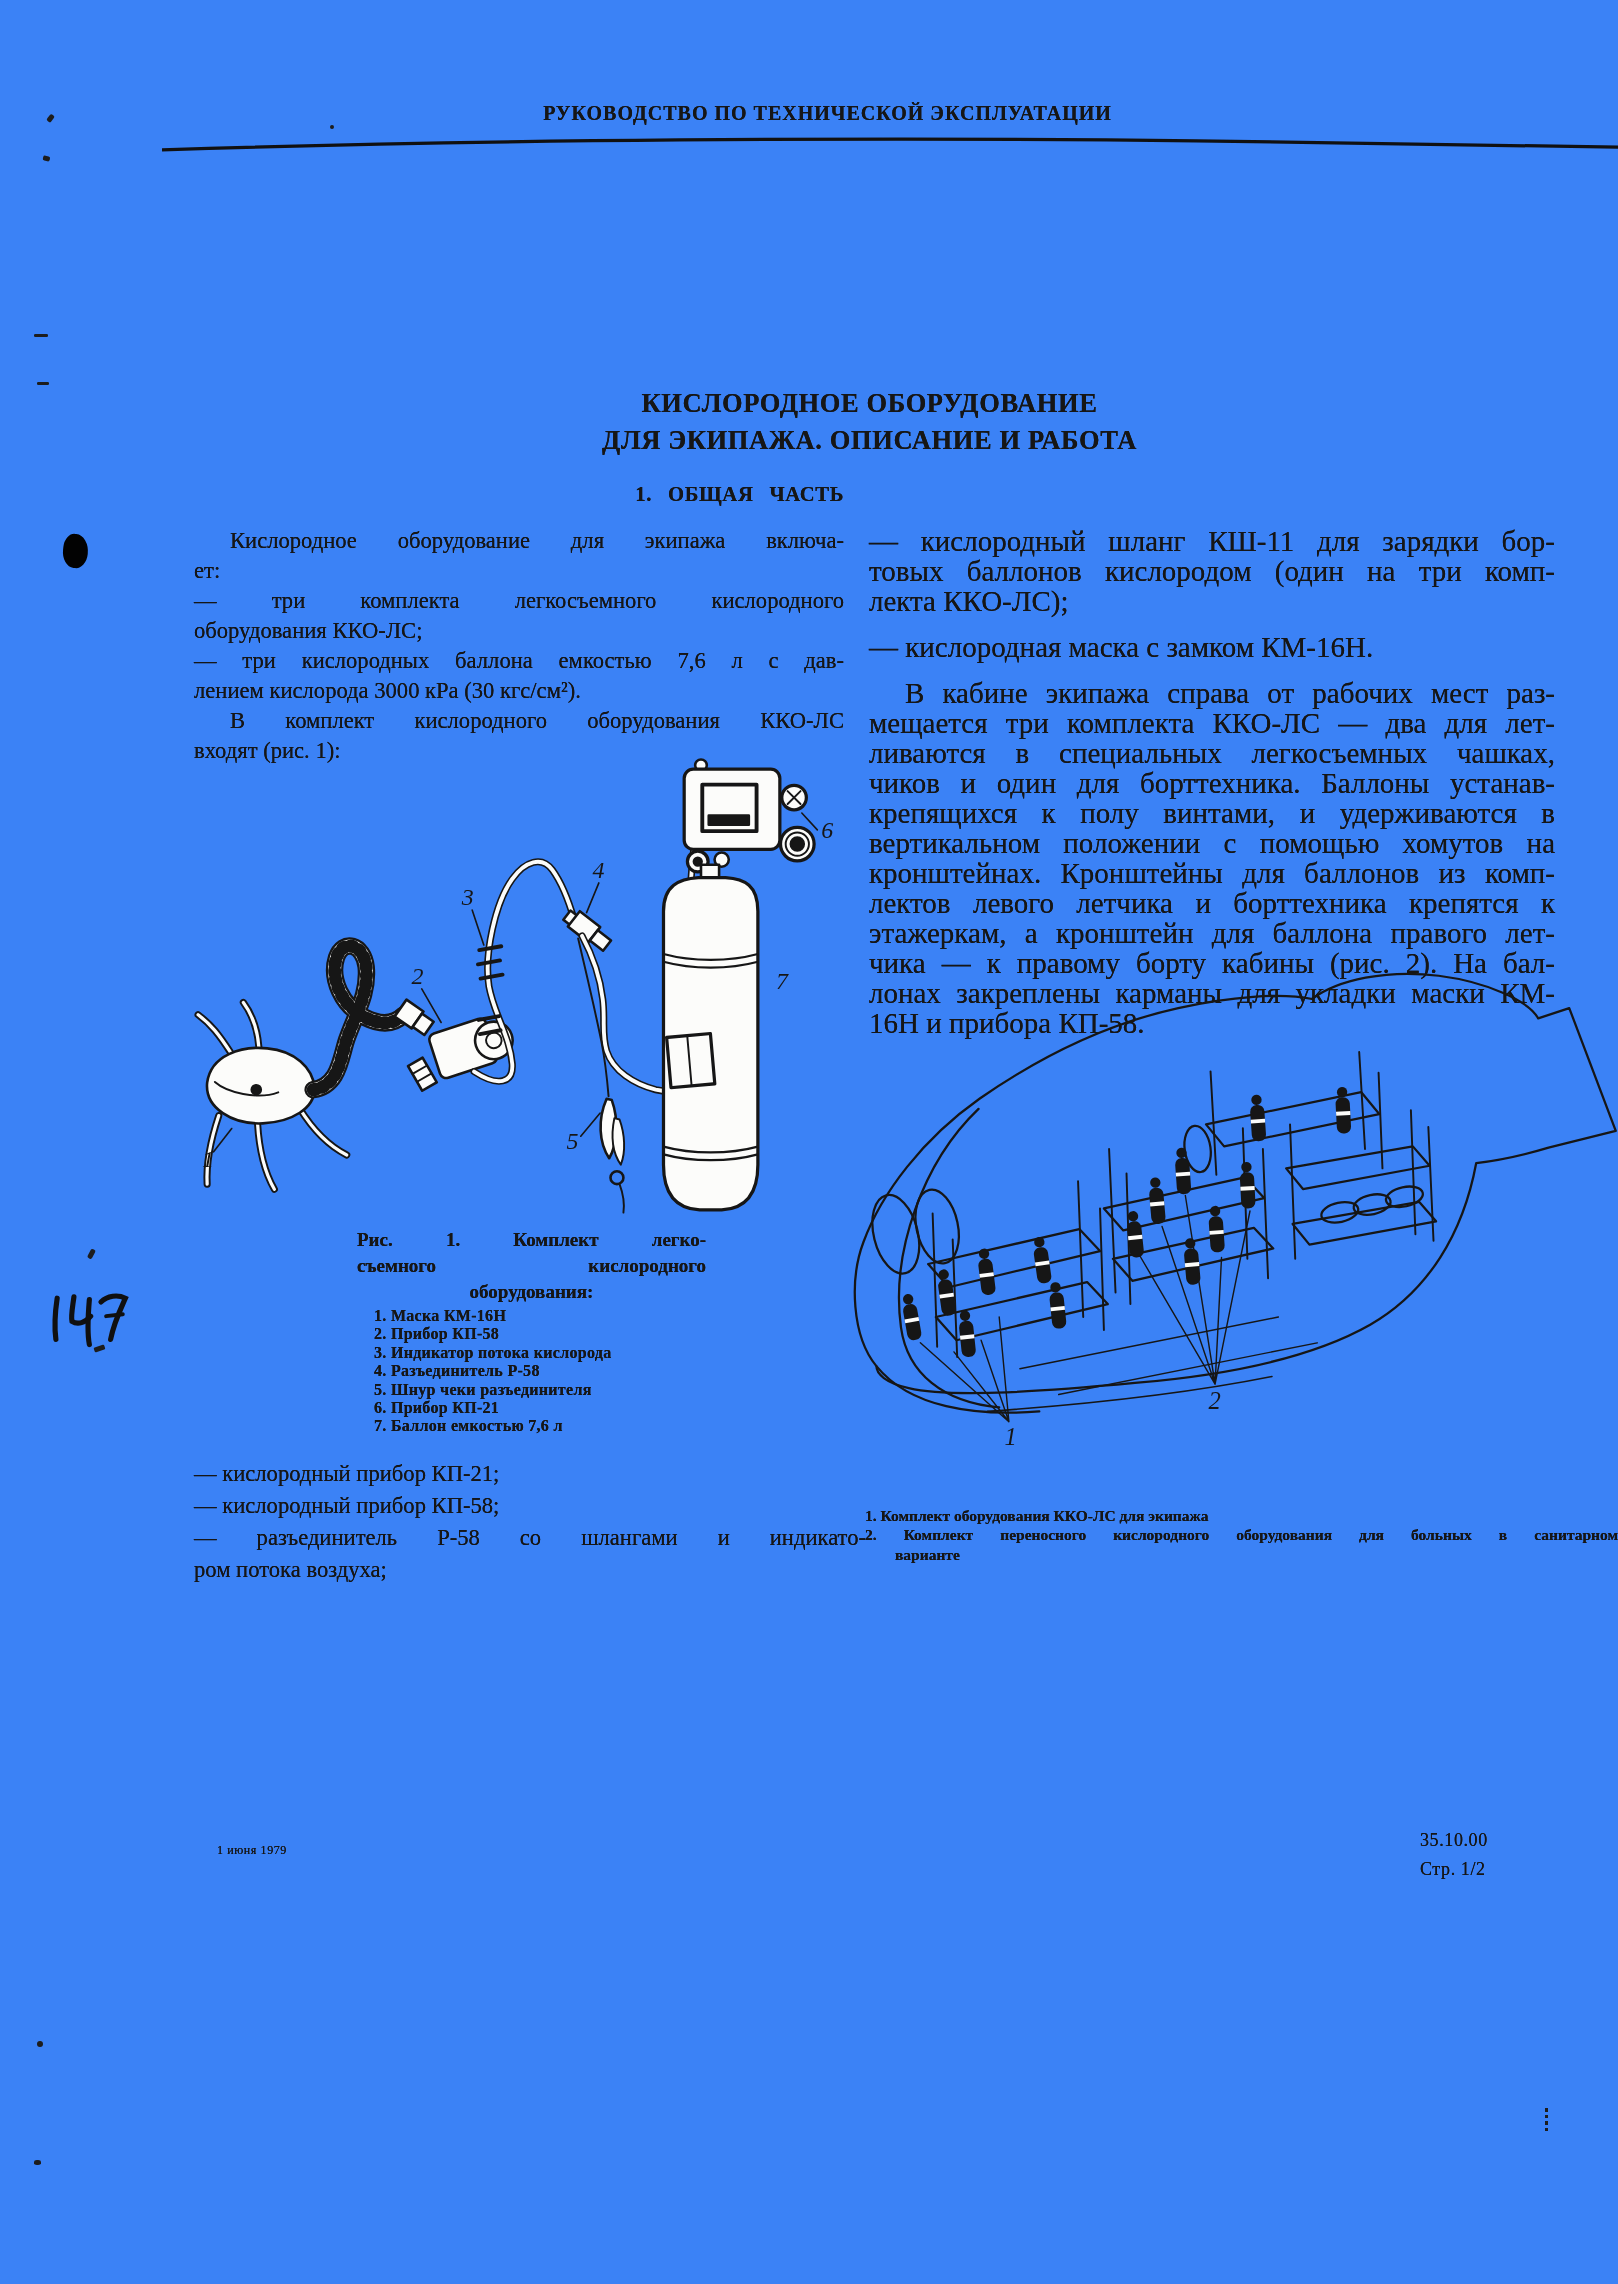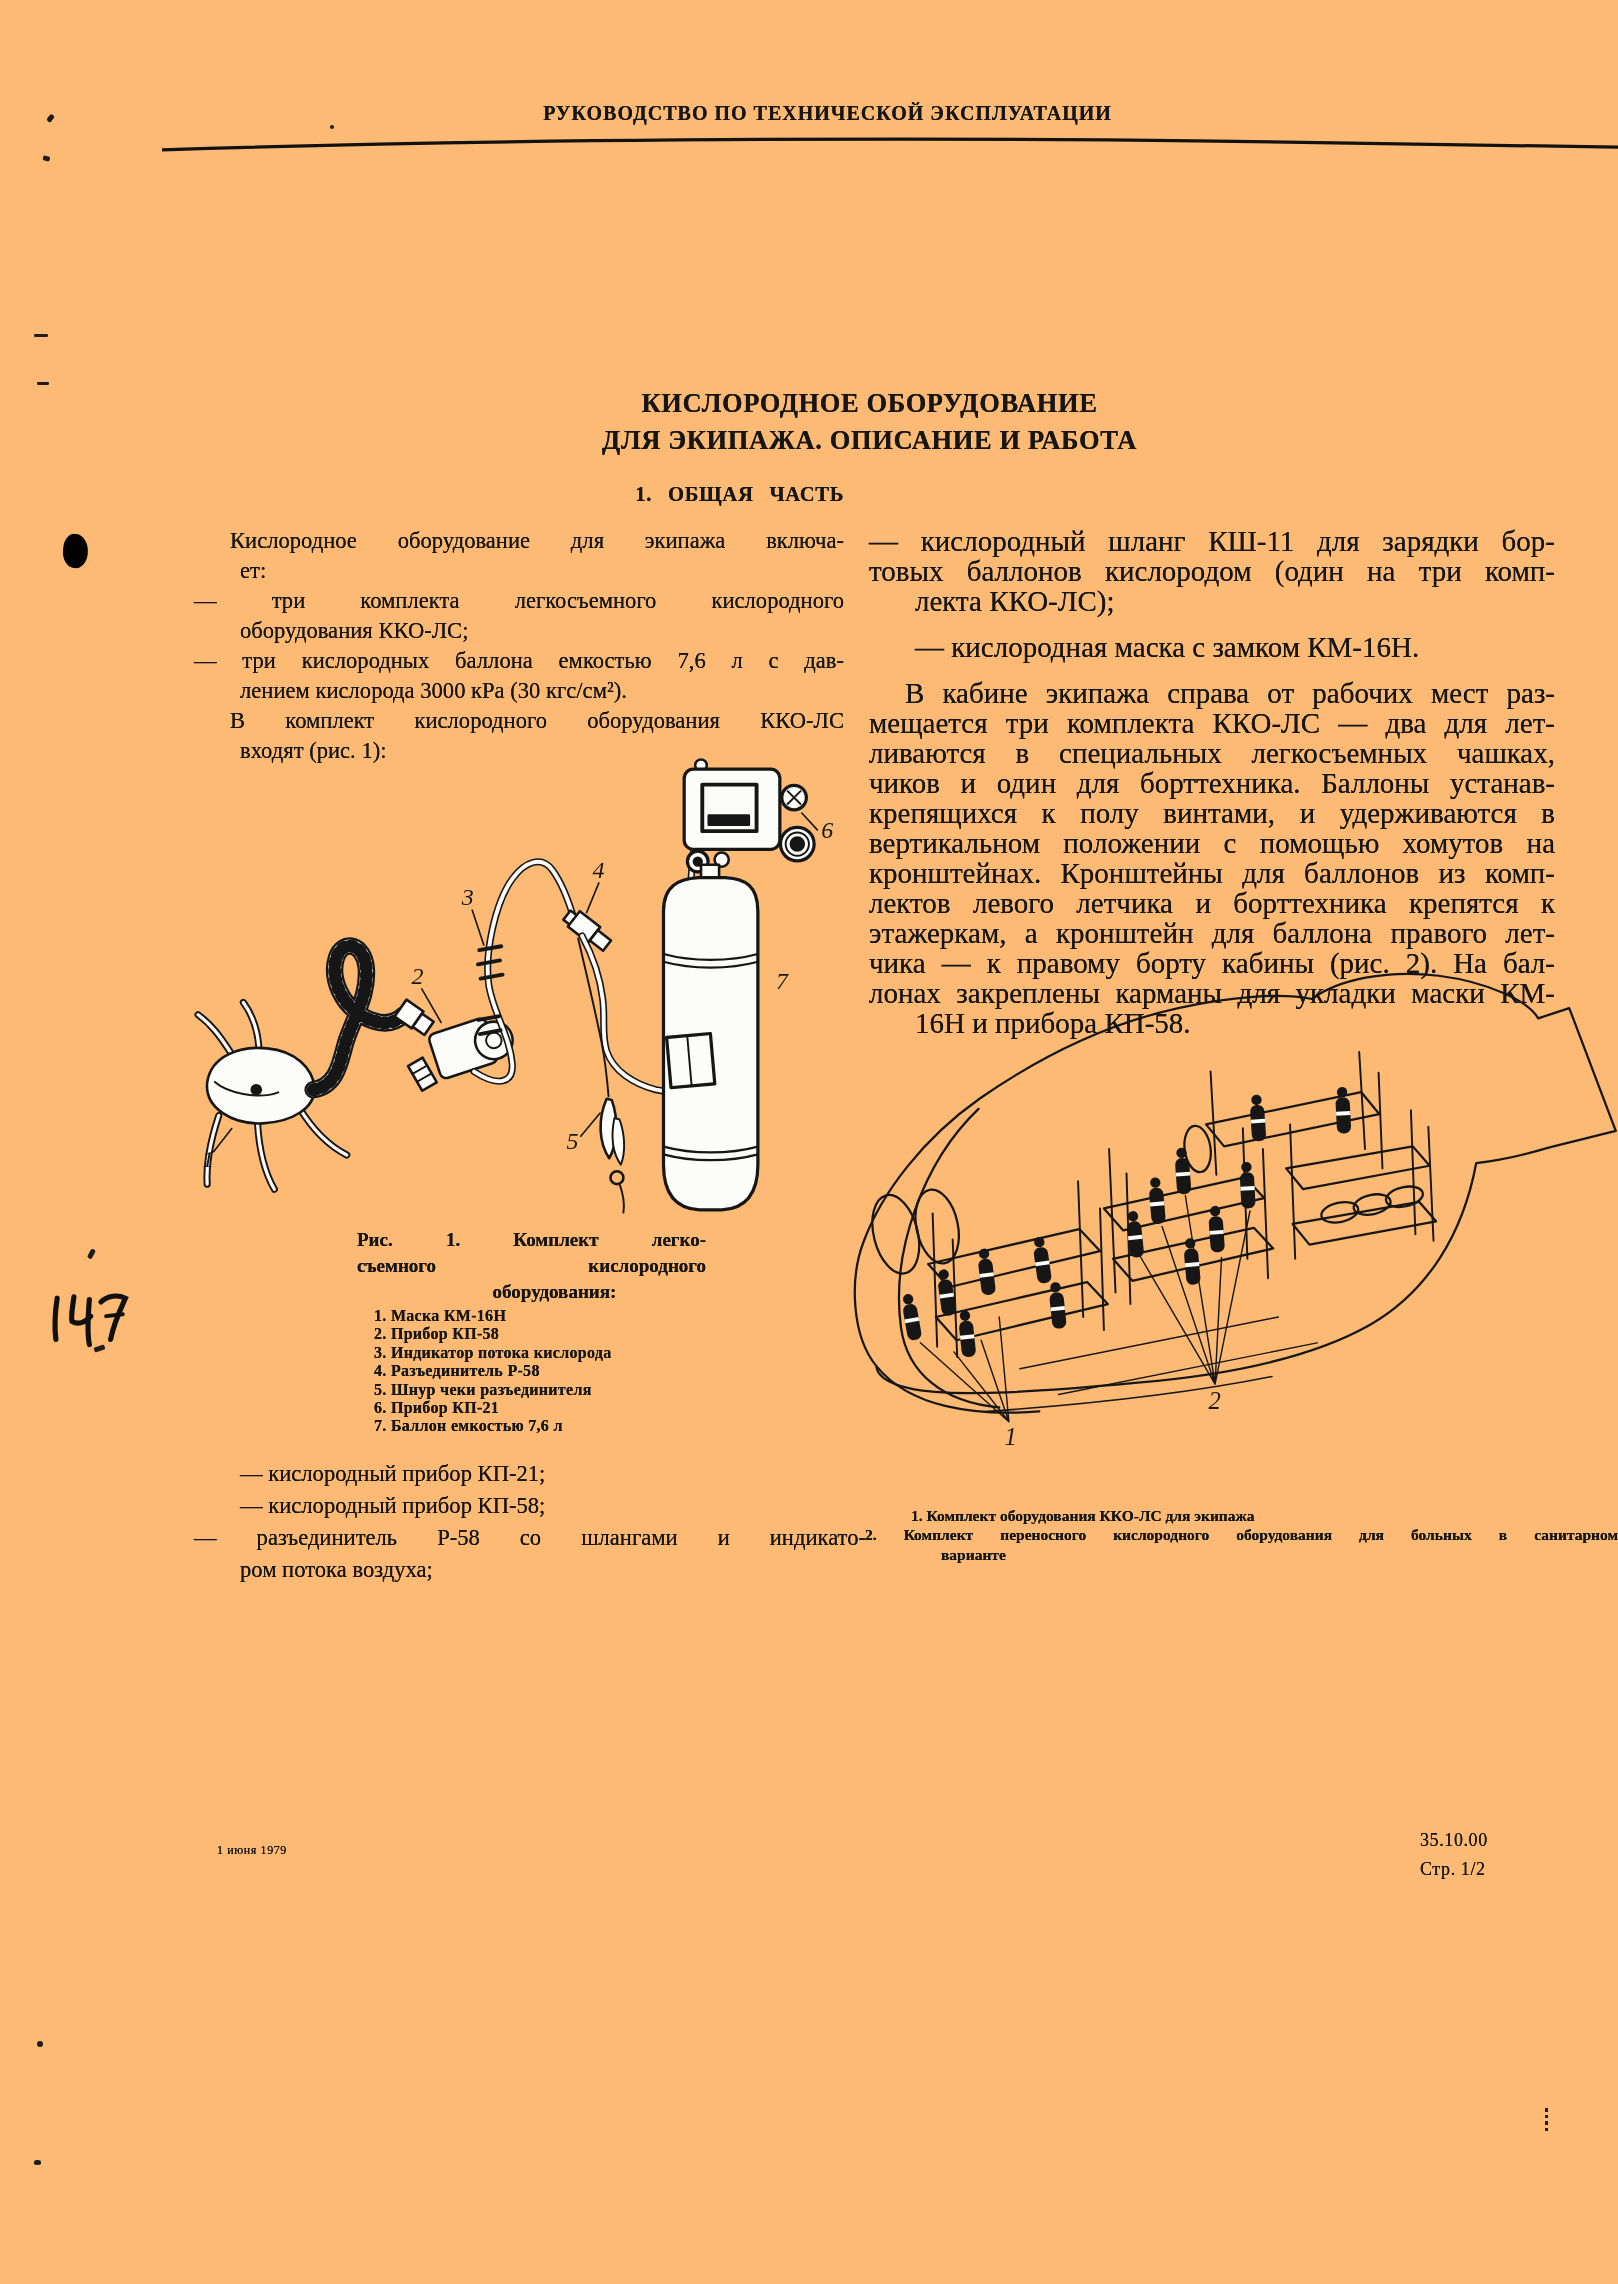--- a/index.html
+++ b/index.html
@@ -1,32 +1,32 @@
 <!DOCTYPE html>
 <html style="font-size:10.3px"><head>
 <meta charset="utf-8">
 <style>
   html,body{margin:0;padding:0;background:#6f6f6f;}
   .page{
-    position:relative;width:1619px;height:2284px;background:#fdba74;
+    position:relative;width:1619px;height:2284px;background:#3b82f6;
     font-family:"Liberation Serif",serif;color:#161616;overflow:hidden;
   }
   .abs{position:absolute;}
   .ink{text-shadow:0 0 0.5px #161616;}
   
   .running{top:102px;left:0;width:1655px;text-align:center;font-weight:700;font-size:20px;letter-spacing:1px;}
   .rule{top:133px;left:162px;width:1461px;height:22px;}
   
   .title{top:385px;left:514px;width:711px;text-align:center;font-weight:700;font-size:26.5px;line-height:37px;letter-spacing:0.6px;}
   .sect{top:483px;left:194px;width:650px;text-align:right;font-weight:700;font-size:20.7px;word-spacing:10.3px;letter-spacing:0.6px;}
   
   .colL{top:526px;left:194px;width:650px;font-size:22.6px;line-height:30px;}
   .colR{top:526px;left:869px;width:686px;font-size:29px;line-height:30px;}
   .ln{text-align:justify;text-align-last:justify;}
-  .ln.last{text-align-last:left;margin-left:46px;}
+  .ln.last{text-align-last:left;}
   .ln.ind{text-indent:36px;}
   .ln.gap{margin-top:16px;}
   .ln.center{text-align:center;text-align-last:center;}
   .ln.hang{padding-left:30px;}
   
   .fig1{top:756px;left:180px;width:680px;height:480px;}
   .fig1cap{top:1227px;left:357px;width:349px;font-size:19px;line-height:26px;font-weight:700;}
   .fig1leg{top:1307px;left:374px;width:414px;font-size:16px;line-height:18.4px;font-weight:700;letter-spacing:0.3px;}
   .fig1leg .ln{text-align:left;text-align-last:left;}
   

